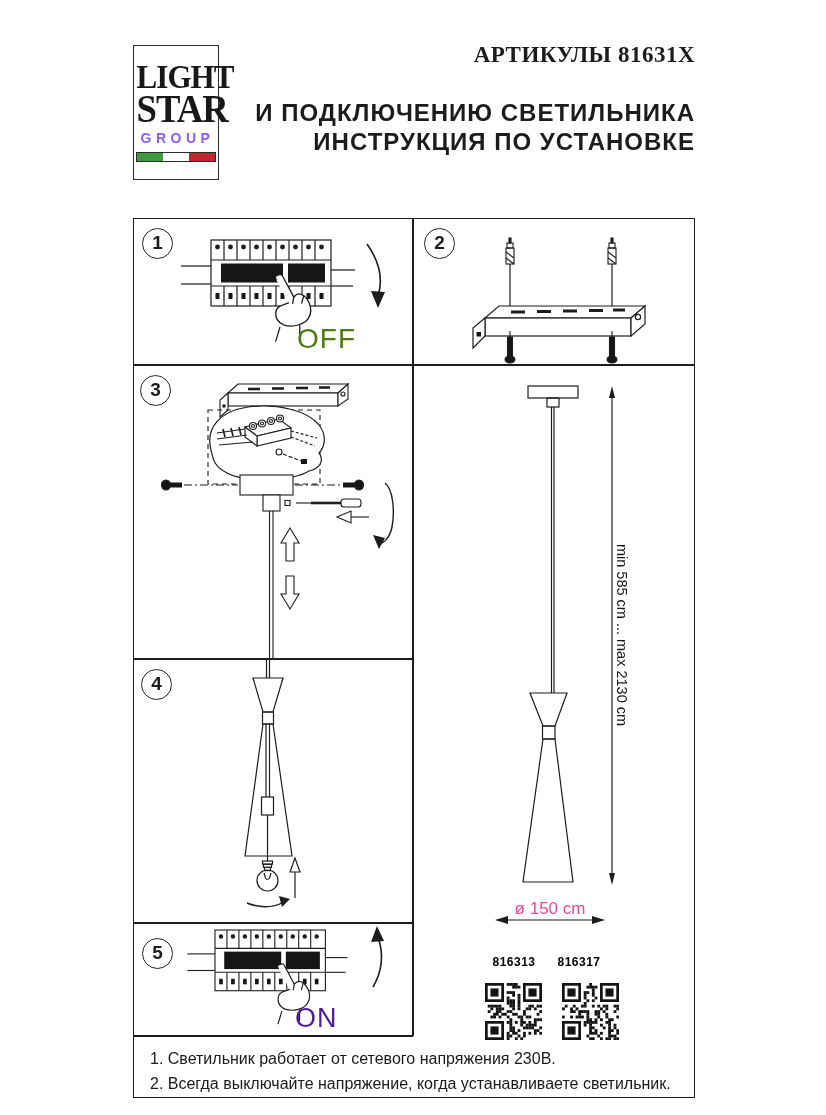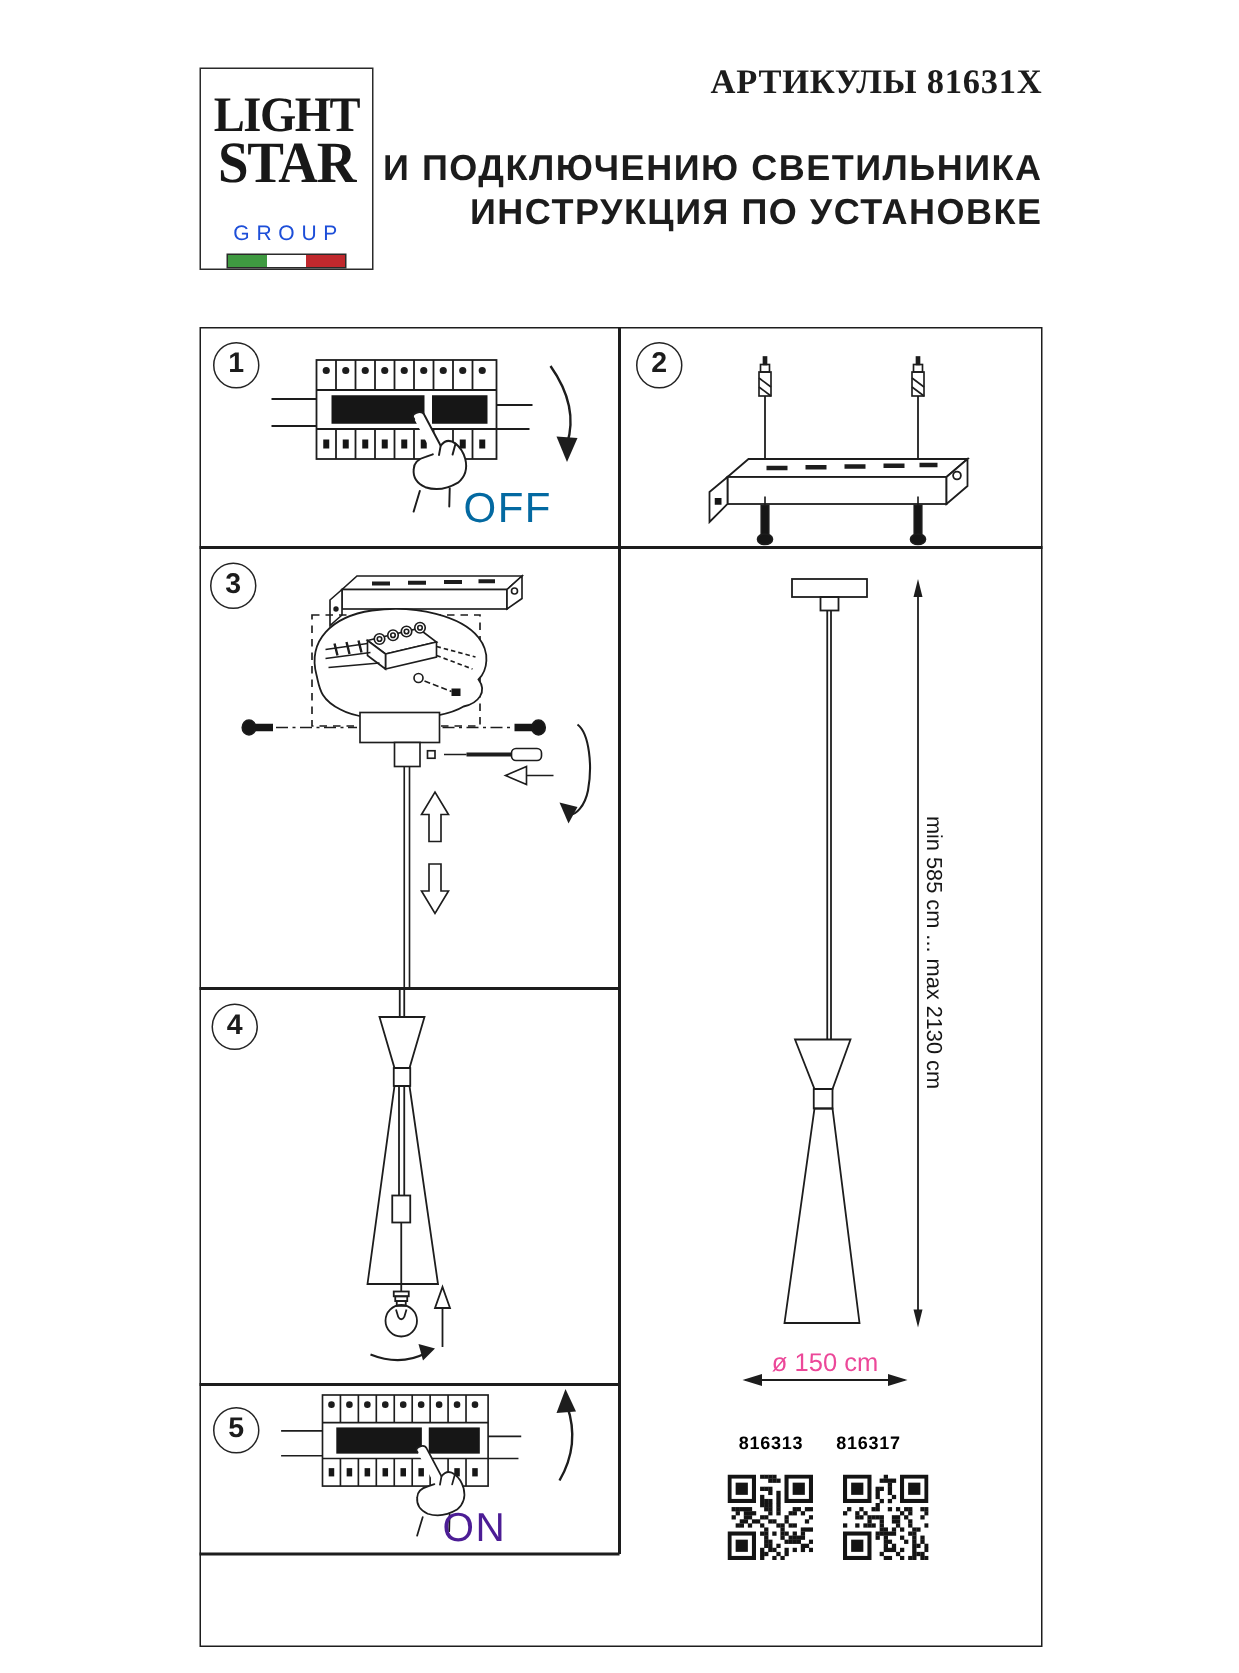--- a/index.html
+++ b/index.html
@@ -1,46 +1,46 @@
 <!DOCTYPE html>
 <html><head>
 <meta charset="utf-8">
 <style>
   html,body{margin:0;padding:0;background:#fff;}
   .page{position:relative;width:826px;height:1115px;background:#fff;overflow:hidden;
         font-family:"Liberation Sans",sans-serif;color:#1c1c1c;}
   
-  .logo-box{position:absolute;left:133px;top:45px;width:116px;height:135px;
+  .logo-box{position:absolute;left:133px;top:45px;width:86px;height:135px;
             border:1.5px solid #2a2a2a;box-sizing:border-box;text-align:center;padding-top:17px;}
   .logo-light{font-family:"Liberation Serif",serif;font-weight:700;font-size:33px;line-height:28px;
               letter-spacing:-1px;transform:scaleX(.94);color:#181818;}
   .logo-star{font-family:"Liberation Serif",serif;font-weight:700;font-size:39px;line-height:36px;
              letter-spacing:-1px;transform:scaleX(.94);color:#181818;}
-  .logo-group{font-size:14px;letter-spacing:4.5px;color:#1d4ed8;margin-top:20px;text-indent:3px;}
+  .logo-group{font-size:14px;letter-spacing:4.5px;color:#8b5cf6;margin-top:3px;text-indent:3px;font-weight:bold;}
   .flag{width:78px;height:8px;margin:6px auto 0;border:1px solid #2a2a2a;display:flex;box-sizing:content-box;}
   .flag div{flex:1;height:100%;}
   
   .titles{position:absolute;right:131px;top:40px;text-align:right;font-weight:700;}
   .t-series{font-size:23px;line-height:29px;letter-spacing:.5px;}
   .t-articles{font-size:23px;line-height:29px;letter-spacing:.5px;margin-bottom:29px;font-family:Liberation Serif, serif;}
   .t-instr{font-size:24px;line-height:29px;letter-spacing:1px;}
   
   .gline{position:absolute;background:#1d1d1d;}
   .outer-box{position:absolute;left:133px;top:218px;width:562px;height:880px;
              border:1.5px solid #1d1d1d;box-sizing:border-box;}
   
   .stepnum{position:absolute;width:31px;height:31px;border:1.4px solid #242424;border-radius:50%;
            box-sizing:border-box;text-align:center;line-height:28px;font-size:19px;font-weight:600;
            background:#fff;}
   
   .panel{position:absolute;}
   svg{display:block;}
   
   .lbl{position:absolute;white-space:nowrap;}
-  .lbl-off{left:309px;top:323px;font-size:28px;letter-spacing:1px;color:#0369a1;text-align:right;}
+  .lbl-off{left:297px;top:323px;font-size:28px;letter-spacing:1px;color:#4d7c0f;text-align:right;}
   .lbl-on{left:295px;top:1003px;font-size:27px;letter-spacing:1px;color:#4c1d95;}
   .lbl-height{left:622px;top:635px;font-size:14.5px;transform:translate(-50%,-50%) rotate(90deg);color:#161616;}
   .lbl-dia{left:550px;top:899px;font-size:17px;transform:translateX(-50%);color:#ec4899;}
   .lbl-art{position:absolute;top:955px;font-size:12px;font-weight:700;letter-spacing:.5px;
            transform:translateX(-50%);color:#000000;}
   .art-left{left:514px;} .art-right{left:579px;text-align:center;}
   .qr{position:absolute;top:983px;width:57px;height:57px;}
   .qr-left{left:485px;} .qr-right{left:562px;}
   
   .footnotes{position:absolute;left:150px;top:1047px;font-size:16px;line-height:24.5px;color:#1a1a1a;}
@@ -562,14 +562,18 @@
         <rect x="10" y="20" width="1.05" height="1.05" fill="#141414"></rect>
         <rect x="11" y="20" width="1.05" height="1.05" fill="#141414"></rect>
         <rect x="14" y="20" width="1.05" height="1.05" fill="#141414"></rect>
         <rect x="16" y="20" width="1.05" height="1.05" fill="#141414"></rect>
         <rect x="17" y="20" width="1.05" height="1.05" fill="#141414"></rect>
         <rect x="19" y="20" width="1.05" height="1.05" fill="#141414"></rect>
         <rect x="20" y="20" width="1.05" height="1.05" fill="#141414"></rect>
       </svg>
     </div>
 
+  <div class="footnotes">
+    <div>1. Светильник работает от сетевого напряжения 230В.</div>
+    <div>2. Всегда выключайте напряжение, когда устанавливаете светильник.</div>
+  </div>
 
 </div>
 
 </body></html>

